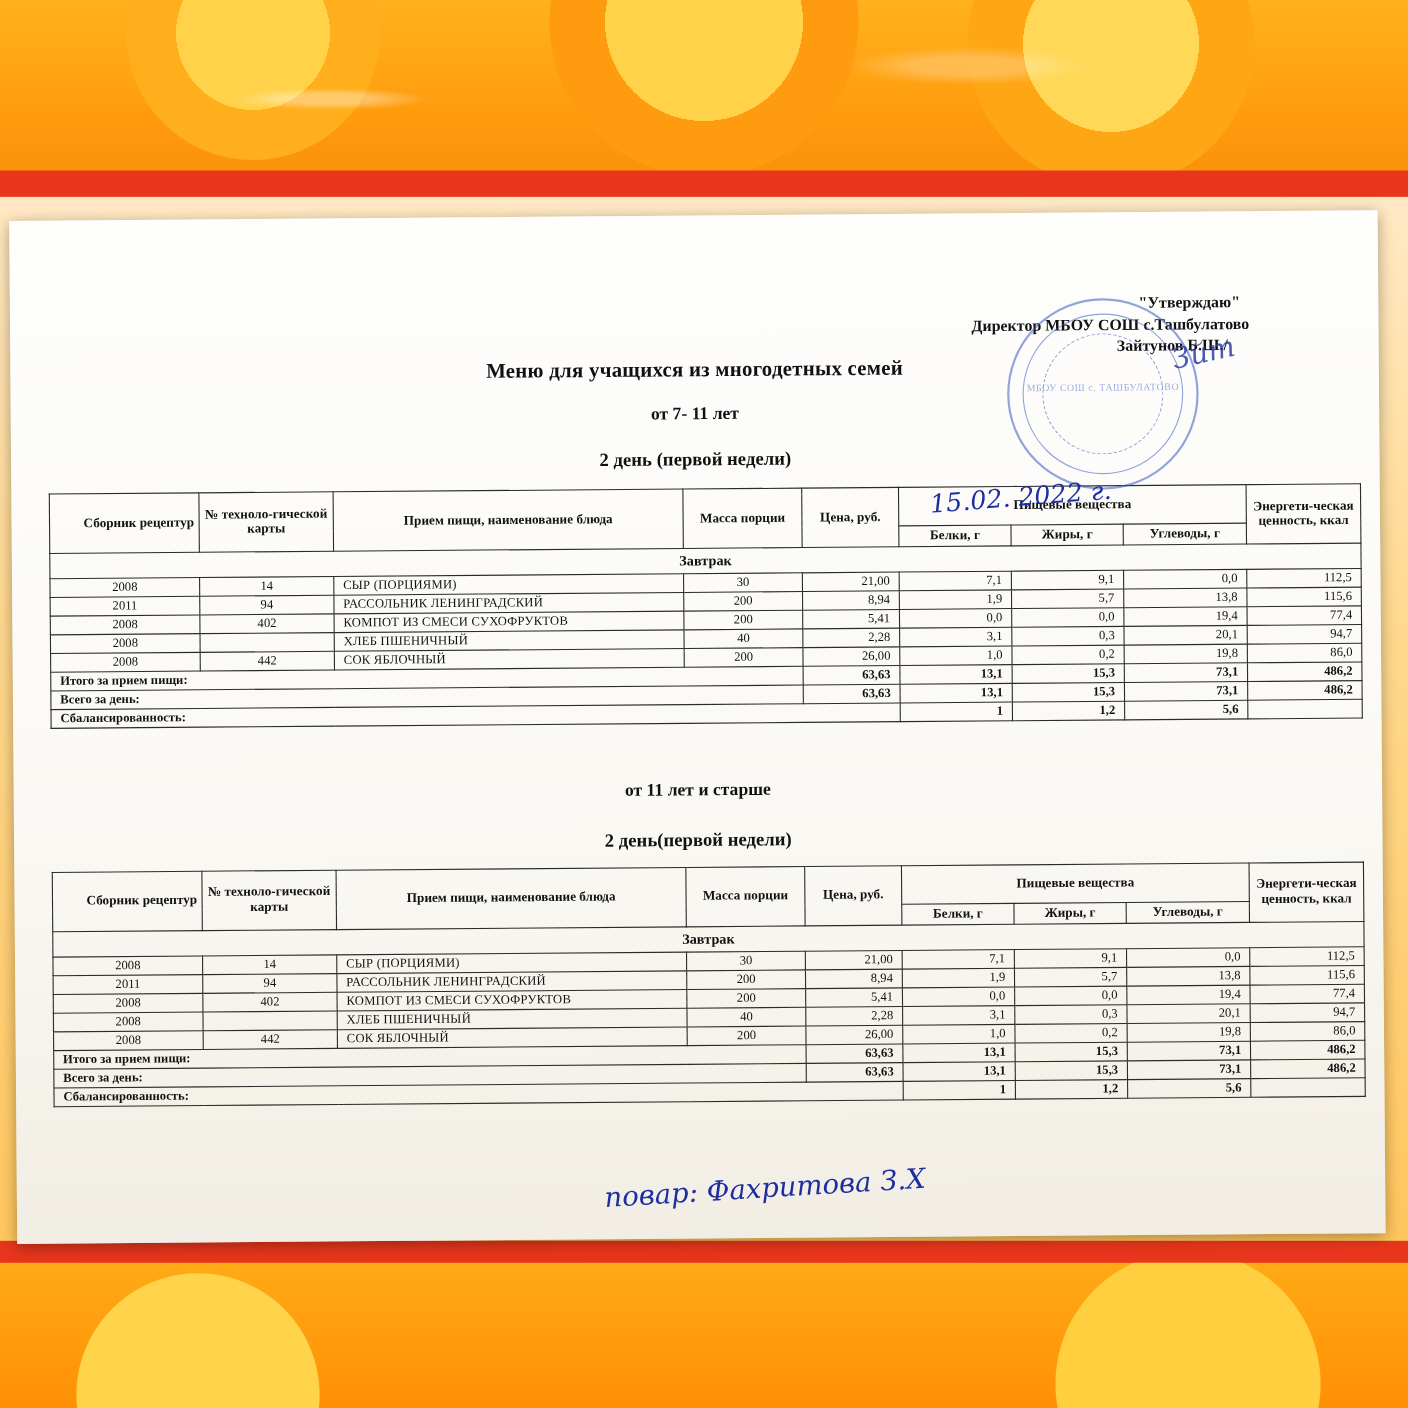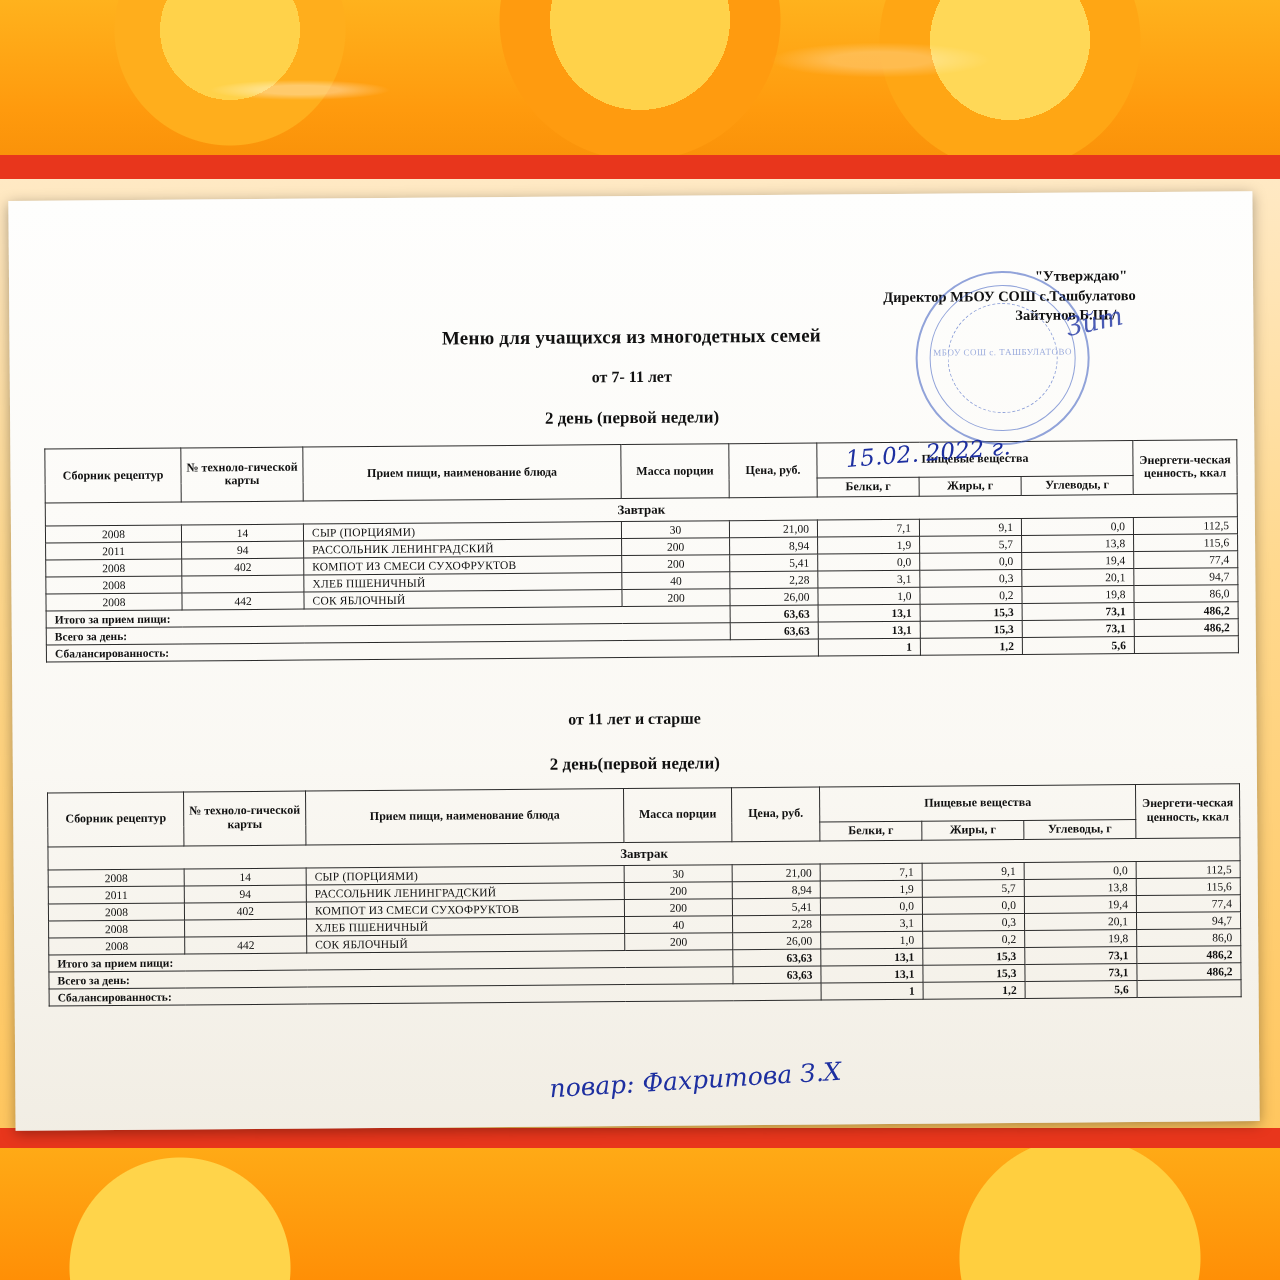--- a/index.html
+++ b/index.html
@@ -95,21 +95,21 @@
   table.t1{margin-top:16px;}
   td,th{border:1px solid #2b2b2b;padding:2px 4px;vertical-align:middle;}
   th{font-weight:700;text-align:center;font-size:12px;line-height:1.15;}
   .c-num{text-align:center;}
   .c-name{text-align:left;padding-left:8px;letter-spacing:.2px;}
   .c-right{text-align:right;padding-right:8px;}
   .meal-row td{text-align:center;font-weight:700;font-size:13px;padding:3px;}
   .sum-row td{font-weight:700;}
   .sum-label{text-align:left;padding-left:8px;font-weight:700;}
   .h-row1 th{height:30px;}
-  .hdr-tall{height:62px;}
+  .hdr-tall{height:62px;text-align:right;}
   .t2{margin-top:14px;}
   .mid-sub{font-size:16px;font-weight:700;text-align:center;margin:52px 0 0 0;}
   .mid-day{font-size:17px;font-weight:700;text-align:center;margin:26px 0 0 0;}
 </style>
 </head>
 <body>
 
 <div class="bg">
   <div class="bg-top"></div>
   <div class="bg-redbar-top"></div>

